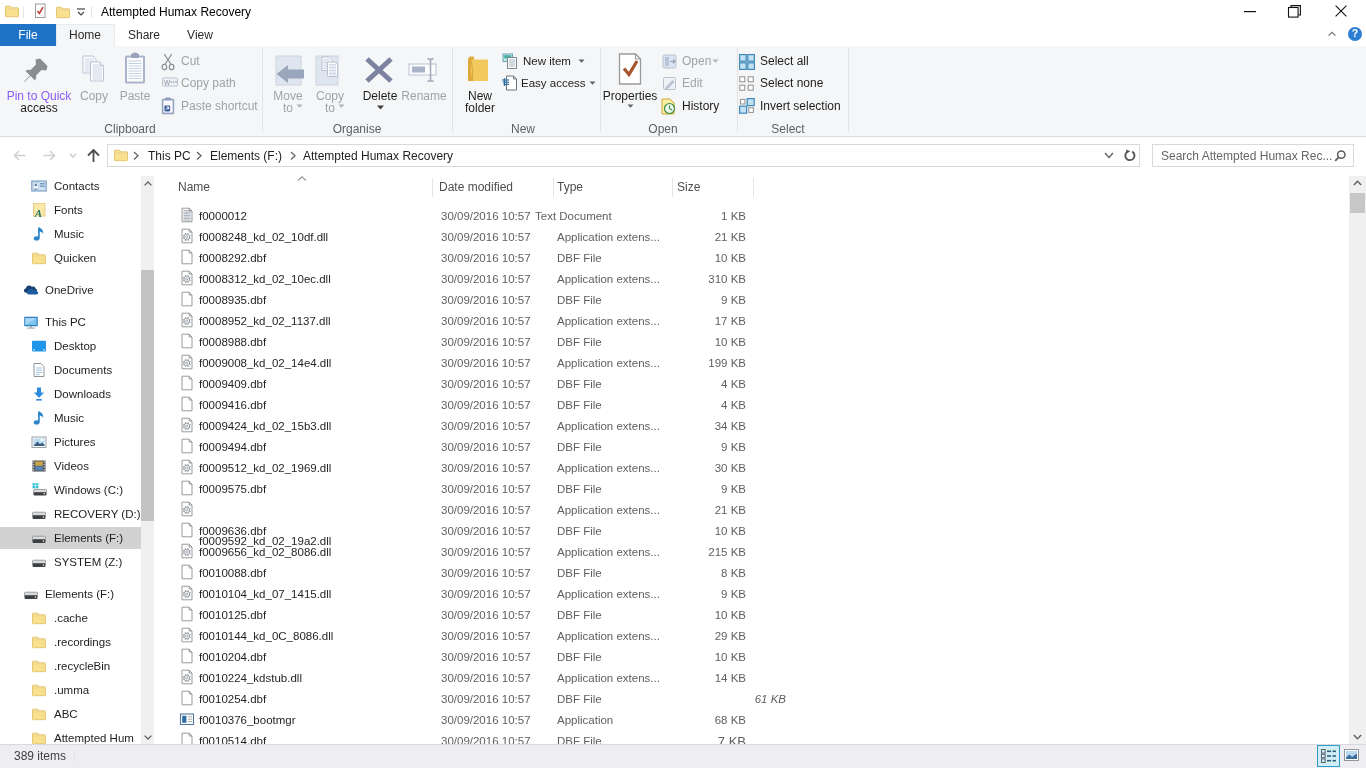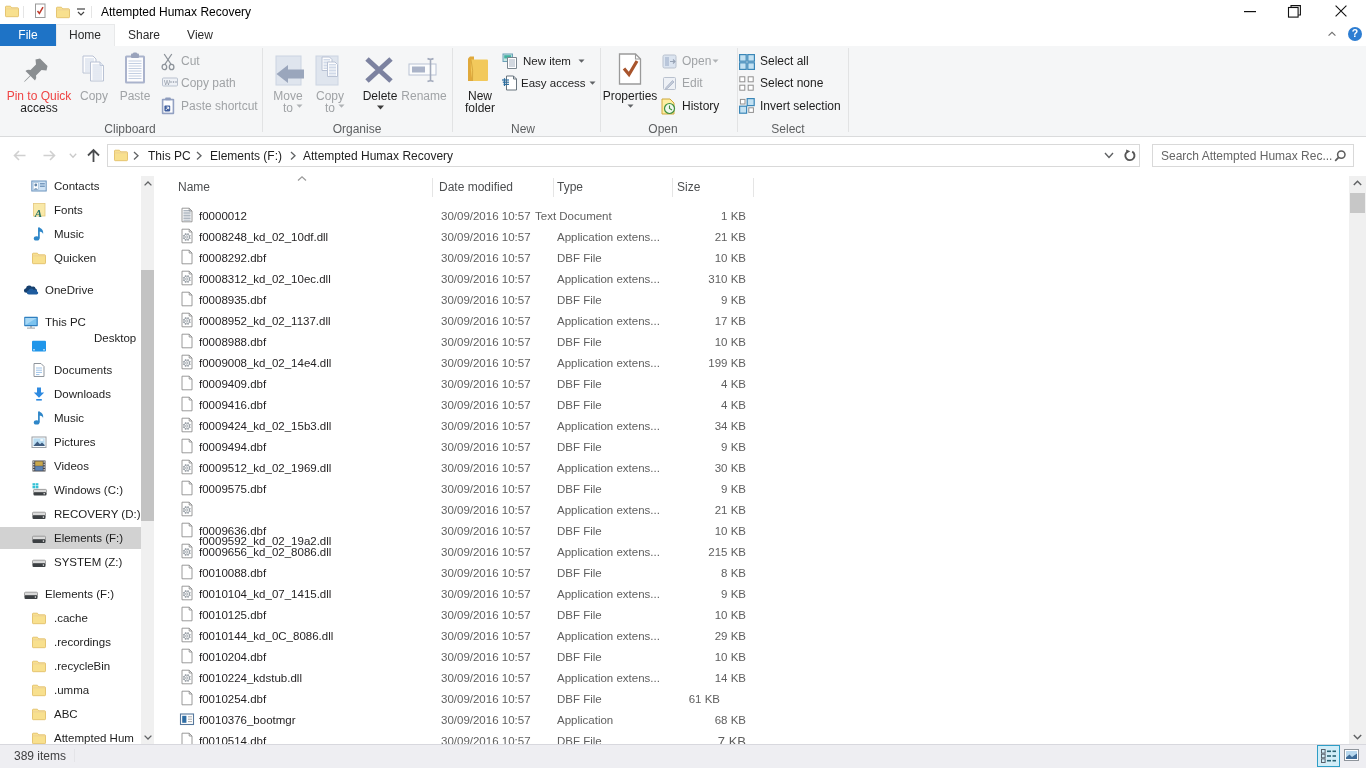--- a/index.html
+++ b/index.html
@@ -61,21 +61,21 @@
 <div class="ab" style="left:737px;top:48px;width:1px;height:84px;background:#e2e3e4"></div>
 <div class="ab" style="left:848px;top:48px;width:1px;height:84px;background:#e2e3e4"></div>
 <div class="txt" style="left:130px;top:129px;transform:translate(-50%,-50%);color:#5d5f61;font-size:12px;">Clipboard</div>
 <div class="txt" style="left:357px;top:129px;transform:translate(-50%,-50%);color:#5d5f61;font-size:12px;">Organise</div>
 <div class="txt" style="left:523px;top:129px;transform:translate(-50%,-50%);color:#5d5f61;font-size:12px;">New</div>
 <div class="txt" style="left:663px;top:129px;transform:translate(-50%,-50%);color:#5d5f61;font-size:12px;">Open</div>
 <div class="txt" style="left:788px;top:129px;transform:translate(-50%,-50%);color:#5d5f61;font-size:12px;">Select</div>
 <svg style="left:19px;top:57px" width="30" height="26" viewBox="0 0 30 26">
     <path d="M16.5 2.5 L21 1.5 L28.5 9 L27.5 13.5 L22.5 13 L17 18.5 Q18 21.5 16 23.5 L11.5 19 L7.5 23 Q6.2 24.3 4.8 25.2 Q5.7 23.8 7 22.5 L11 18.5 L6.5 14 Q8.5 12 11.5 13 L17 7.5 Z" fill="#8a8e91"></path>
   </svg>
-<div class="txt" style="left:39px;top:96px;transform:translate(-50%,-50%);color:#ef4444;font-size:12px;">Pin to Quick</div>
+<div class="txt" style="left:39px;top:96px;transform:translate(-50%,-50%);color:#8b5cf6;font-size:12px;">Pin to Quick</div>
 <div class="txt" style="left:39px;top:108px;transform:translate(-50%,-50%);color:#1e1e1e;font-size:12px;">access</div>
 <svg style="left:78px;top:52px" width="32" height="34" viewBox="0 0 32 34">
     <path d="M5 4 L15 4 L18 7 L18 21 L5 21 Z" fill="#fdfdfe" stroke="#b9c2d4" stroke-width="1"></path>
     <line x1="7" y1="7" x2="16" y2="7" stroke="#ccd6e6" stroke-width="1"></line>
     <line x1="7" y1="9" x2="16" y2="9" stroke="#ccd6e6" stroke-width="1"></line>
     <line x1="7" y1="11" x2="16" y2="11" stroke="#ccd6e6" stroke-width="1"></line>
     <line x1="7" y1="13" x2="16" y2="13" stroke="#ccd6e6" stroke-width="1"></line>
     <line x1="7" y1="15" x2="16" y2="15" stroke="#ccd6e6" stroke-width="1"></line>
     <line x1="7" y1="17" x2="16" y2="17" stroke="#ccd6e6" stroke-width="1"></line>
     <line x1="7" y1="19" x2="16" y2="19" stroke="#ccd6e6" stroke-width="1"></line>
@@ -633,21 +633,21 @@
 <div class="txt" style="left:441px;top:678px;transform:translateY(-50%);color:#5f5f5f;font-size:11.5px;">30/09/2016 10:57</div>
 <div class="txt" style="left:557px;top:678px;transform:translateY(-50%);color:#5f5f5f;font-size:11.5px;">Application extens...</div>
 <div class="txt" style="left:746px;top:678px;transform:translate(-100%,-50%);color:#5f5f5f;font-size:11.5px;">14 KB</div>
 <svg style="left:179px;top:690px" width="16" height="16" viewBox="0 0 16 16">
     <path d="M3 1.2 L10.2 1.2 L13 4 L13 14.8 L3 14.8 Z" fill="#fff" stroke="#8f8f8f" stroke-width="0.9"></path>
     <path d="M10.2 1.2 L10.2 4 L13 4" fill="none" stroke="#8f8f8f" stroke-width="0.9"></path>
   </svg>
 <div class="txt" style="left:199px;top:699px;transform:translateY(-50%);color:#211f20;font-size:11.5px;">f0010254.dbf</div>
 <div class="txt" style="left:441px;top:699px;transform:translateY(-50%);color:#5f5f5f;font-size:11.5px;">30/09/2016 10:57</div>
 <div class="txt" style="left:557px;top:699px;transform:translateY(-50%);color:#5f5f5f;font-size:11.5px;">DBF File</div>
-<div class="txt" style="left:720px;top:699px;transform:translate(-100%,-50%);color:#5f5f5f;font-size:11.5px;">61 KB</div>
+<div class="txt" style="left:786px;top:699px;transform:translate(-100%,-50%);color:#5f5f5f;font-size:11.5px;font-style:italic;">61 KB</div>
 <svg style="left:179px;top:711px" width="16" height="16" viewBox="0 0 16 16">
     <rect x="1.5" y="3" width="13" height="10.5" fill="#fff" stroke="#56779c" stroke-width="1.1"></rect>
     <rect x="3.2" y="4.8" width="4.2" height="7" fill="#2e6da4"></rect>
     <g stroke="#a8a8a8" stroke-width="1">
       <line x1="9" y1="5.8" x2="13" y2="5.8"></line>
       <line x1="9" y1="8.2" x2="13" y2="8.2"></line>
       <line x1="9" y1="10.6" x2="13" y2="10.6"></line>
     </g>
   </svg>
 <div class="txt" style="left:199px;top:720px;transform:translateY(-50%);color:#211f20;font-size:11.5px;">f0010376_bootmgr</div>
@@ -701,21 +701,21 @@
     <path d="M2.4 4 L13.6 4 L2.4 11 Z" fill="#a8d8f5"></path>
     <rect x="7" y="12.2" width="2" height="1.4" fill="#9aa0a5"></rect>
     <rect x="4" y="13.6" width="8" height="1" fill="#9aa0a5"></rect>
   </svg>
 <div class="txt" style="left:45px;top:322px;transform:translateY(-50%);color:#1e1e1e;font-size:11.5px;">This PC</div>
 <svg style="left:31px;top:338px" width="16" height="16" viewBox="0 0 16 16">
     <rect x="1" y="2.8" width="14" height="10.6" rx="1" fill="#2096ea"></rect>
     <rect x="2.2" y="11.2" width="1.6" height="1.2" fill="#e8f4fd"></rect>
     <rect x="12.2" y="11.2" width="1.6" height="1.2" fill="#e8f4fd"></rect>
   </svg>
-<div class="txt" style="left:54px;top:338px;transform:translateY(-50%);color:#1e1e1e;font-size:11.5px;margin-left:40px;">Desktop</div>
+<div class="txt" style="left:54px;top:346px;transform:translateY(-50%);color:#1e1e1e;font-size:11.5px;">Desktop</div>
 <svg style="left:31px;top:362px" width="16" height="16" viewBox="0 0 16 16">
     <path d="M3 1.5 L10 1.5 L13 4.5 L13 14.5 L3 14.5 Z" fill="#fff" stroke="#8f959c" stroke-width="1"></path>
     <g stroke="#9ec3e8" stroke-width="1">
       <line x1="5" y1="6" x2="11" y2="6"></line>
       <line x1="5" y1="8.2" x2="11" y2="8.2"></line>
       <line x1="5" y1="10.4" x2="11" y2="10.4"></line>
       <line x1="5" y1="12.6" x2="8.5" y2="12.6"></line>
     </g>
   </svg>
 <div class="txt" style="left:54px;top:370px;transform:translateY(-50%);color:#1e1e1e;font-size:11.5px;">Documents</div>

